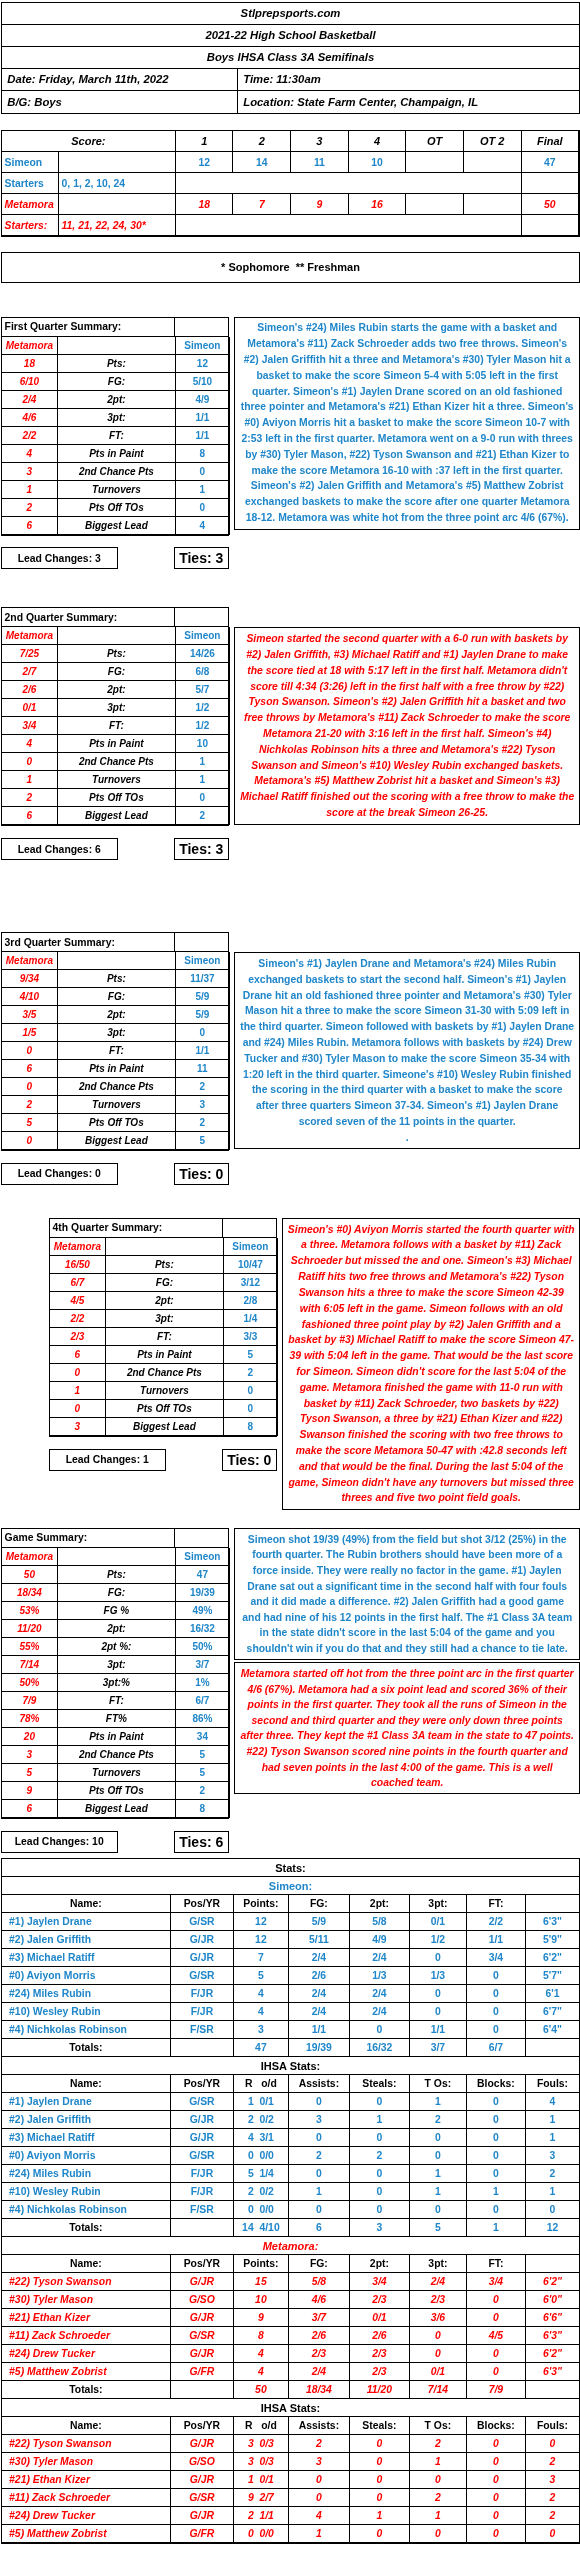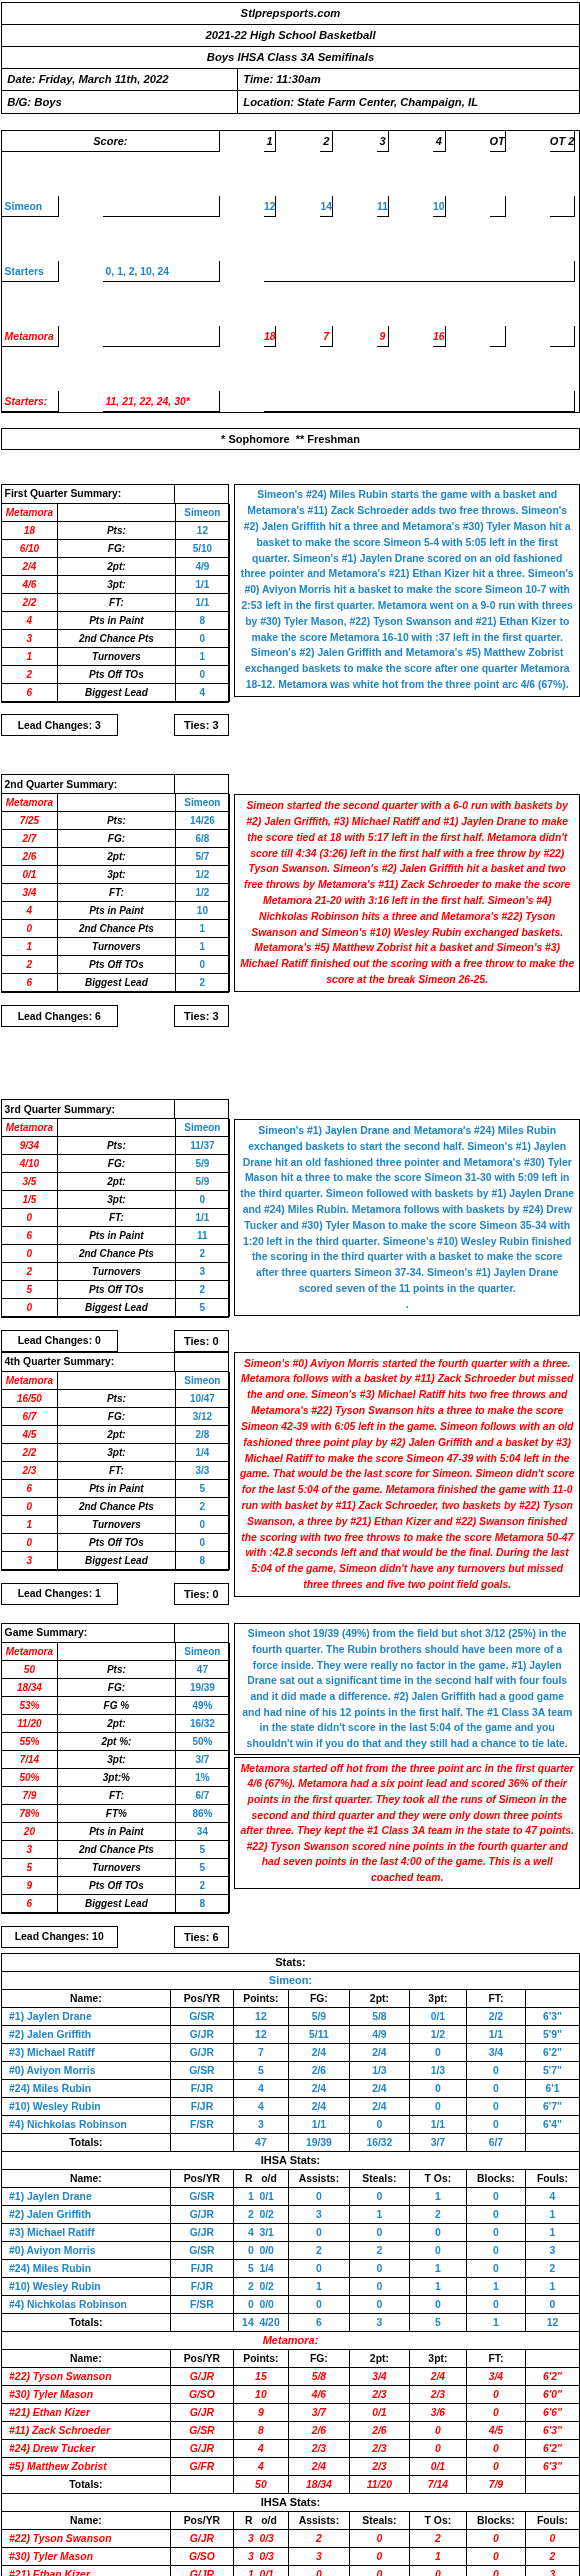--- a/index.html
+++ b/index.html
@@ -10,46 +10,46 @@
 
 
 .topbox{border:1.8px solid #000;}
 .trow{height:22px;display:flex;align-items:center;justify-content:center;border-bottom:1.8px solid #000;font-size:11.3px;font-style:italic;}
 .topbox .trow:last-child{border-bottom:none;}
 .trow.split{justify-content:flex-start;}
 .tcell{flex:1;height:100%;display:flex;align-items:center;padding-left:5.4px;}
 .tcell.left{flex:0 0 236px;border-right:1.8px solid #000;}
 
 
-.scoregrid{display:grid;grid-template-columns:57px 117px repeat(7,1fr);border:1.8px solid #000;margin-top:16.3px;gap:44px;}
+.scoregrid{display:grid;grid-template-columns:57px 117px repeat(7,1fr);border:1.8px solid #000;margin-top:16.3px;}
 .sc{height:21px;border-right:0.9px solid #000;border-bottom:0.9px solid #000;display:flex;align-items:center;justify-content:center;font-size:10.4px;white-space:pre;}
 .sc.l{justify-content:flex-start;padding-left:2.7px;}
 .s2{grid-column:span 2;}
 .s6{grid-column:span 6;}
 .blkhdr{font-style:italic;font-size:11px;}
 .met{color:var(--red);font-style:italic;}
 .sim{color:var(--blue);}
 
-.legend{border:1.8px solid #000;height:22px;margin-top:14.5px;display:flex;align-items:center;justify-content:center;font-size:11px;white-space:pre;}
+.legend{border:1.8px solid #000;height:31px;margin-top:14.5px;display:flex;align-items:center;justify-content:center;font-size:11px;white-space:pre;}
 
 
 .qsec{display:flex;align-items:flex-start;}
 .qleft{width:228px;flex:none;}
 .qtitle{display:flex;}
 .qt-main{width:174px;height:20px;border:1.8px solid #000;border-bottom:0.9px solid #000;display:flex;align-items:center;padding-left:2.7px;font-size:10.4px;}
 .qt-side{width:54px;height:20px;border:1.8px solid #000;border-left:none;border-bottom:0.9px solid #000;}
 .qtable{display:grid;grid-template-columns:56px 118px 54px;border-left:1.8px solid #000;border-right:1.8px solid #000;border-bottom:1.8px solid #000;}
 .qtable .cell{height:18px;border-right:0.9px solid #000;border-bottom:0.9px solid #000;display:flex;align-items:center;justify-content:center;white-space:pre;}
 .qm{color:var(--red);font-style:italic;}
 .ql{font-style:italic;}
 .qs{color:var(--blue);}
 .qgap{height:11.8px;}
 .qlead{display:flex;}
 .leadbox{width:118px;height:22px;border:1.8px solid #000;display:flex;align-items:center;justify-content:center;font-size:10.4px;}
-.tiesbox{width:56px;height:22px;border:1.8px solid #000;margin-left:56px;display:flex;align-items:center;justify-content:center;font-size:11px;}
+.tiesbox{width:56px;height:22px;border:1.8px solid #000;margin-left:56px;display:flex;align-items:center;justify-content:center;font-size:14px;}
 .qtext{flex:1;margin-left:5.4px;border:1.8px solid #000;padding:2.7px 4.5px;text-align:center;line-height:1.52;font-size:10.4px;white-space:pre-line;}
 .qtext.blue{color:var(--blue);}
 .qtext.red{color:var(--red);font-style:italic;}
 
 
 .gright{flex:1;margin-left:5.4px;display:flex;flex-direction:column;}
 .gtext{border:1.8px solid #000;padding:2.7px 4.5px;text-align:center;line-height:1.5;font-size:10.4px;}
 .gtext.blue{color:var(--blue);}
 .gtext.red{color:var(--red);font-style:italic;margin-top:2px;}
 
@@ -276,21 +276,21 @@
       <div class="qgap"></div>
       <div class="qlead">
         <div class="leadbox">Lead Changes: 0</div>
         <div class="tiesbox">Ties: 0</div>
       </div>
     </div>
     <div class="qtext blue" style="margin-top:20px;">Simeon's #1) Jaylen Drane and Metamora's #24) Miles Rubin exchanged baskets to start the second half. Simeon's #1) Jaylen Drane hit an old fashioned three pointer and Metamora's #30) Tyler Mason hit a three to make the score Simeon 31-30 with 5:09 left in the third quarter. Simeon followed with baskets by #1) Jaylen Drane and #24) Miles Rubin. Metamora follows with baskets by #24) Drew Tucker and #30) Tyler Mason to make the score Simeon 35-34 with 1:20 left in the third quarter. Simeone's #10) Wesley Rubin finished the scoring in the third quarter with a basket to make the score after three quarters Simeon 37-34. Simeon's #1) Jaylen Drane scored seven of the 11 points in the quarter.
 .</div>
   </section>
 
-  <section class="qsec" style="">
+  <section class="qsec" style="margin-top:33px;padding-left:48px;">
     <div class="qleft">
       <div class="qtitle">
         <div class="qt-main">4th Quarter Summary:</div>
         <div class="qt-side"></div>
       </div>
       <div class="qtable">
         <div class="cell qm">Metamora</div>
         <div class="cell"></div>
         <div class="cell qs">Simeon</div>
       <div class="cell qm">16/50</div>
@@ -541,21 +541,21 @@
         <div class="cell s l">#4) Nichkolas Robinson</div>
         <div class="cell s">F/SR</div>
         <div class="cell s">0  0/0</div>
         <div class="cell s">0</div>
         <div class="cell s">0</div>
         <div class="cell s">0</div>
         <div class="cell s">0</div>
         <div class="cell s">0</div>
         <div class="cell tot">Totals:</div>
         <div class="cell s"></div>
-        <div class="cell s">14  4/20</div>
+        <div class="cell s">14  4/10</div>
         <div class="cell s">6</div>
         <div class="cell s">3</div>
         <div class="cell s">5</div>
         <div class="cell s">1</div>
         <div class="cell s">12</div>
       </div>
     <div class="srow metc">Metamora:</div>
     <div class="ptable">
         <div class="cell h">Name:</div>
         <div class="cell h">Pos/YR</div>

